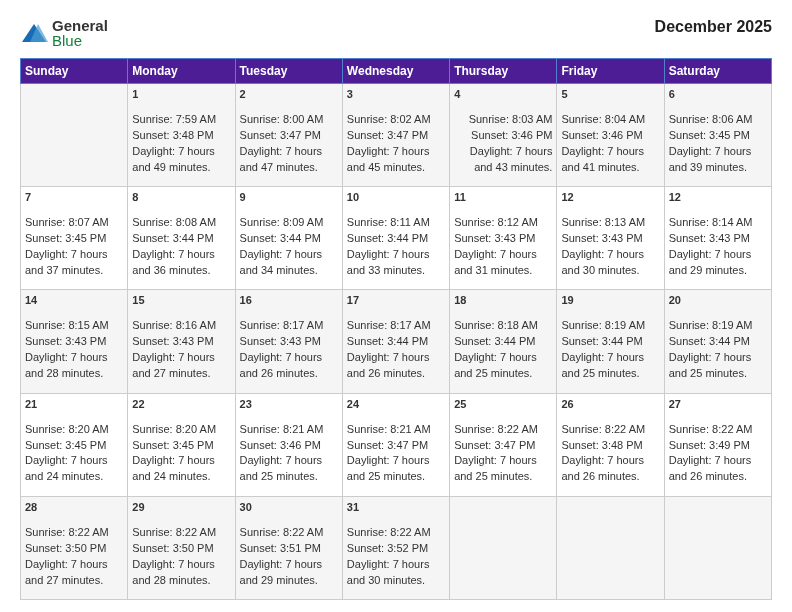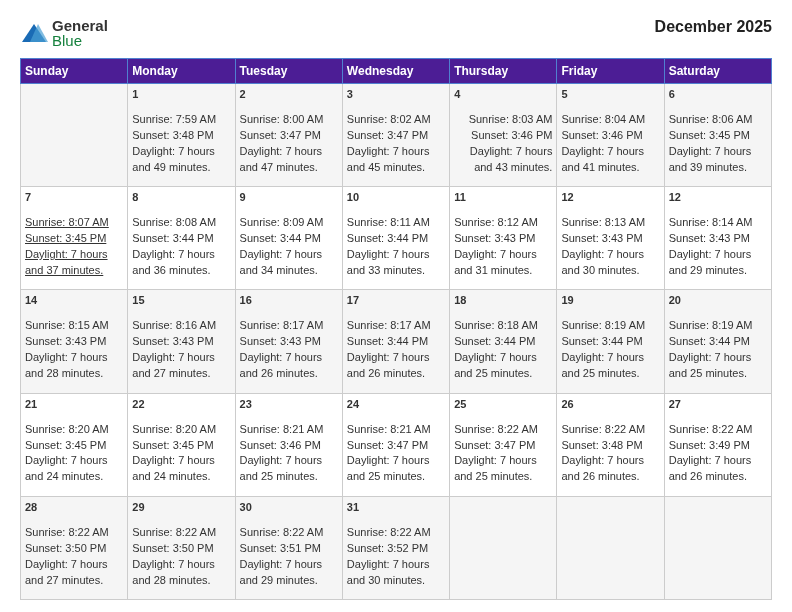--- a/index.html
+++ b/index.html
@@ -180,21 +180,21 @@
             <span class="day-num">6</span>
             <div class="day-info" style="white-space: pre-line;">Sunrise: 8:06 AM
 Sunset: 3:45 PM
 Daylight: 7 hours
 and 39 minutes.</div>
           </td>
         </tr>
         <tr>
           <td>
             <span class="day-num">7</span>
-            <div class="day-info" style="white-space: pre-line; text-decoration: underline;">Sunrise: 8:07 AM
+            <div class="day-info" style="white-space: pre-line;">Sunrise: 8:07 AM
 Sunset: 3:45 PM
 Daylight: 7 hours
 and 37 minutes.</div>
           </td>
           <td>
             <span class="day-num">8</span>
             <div class="day-info" style="white-space: pre-line;">Sunrise: 8:08 AM
 Sunset: 3:44 PM
 Daylight: 7 hours
 and 36 minutes.</div>

